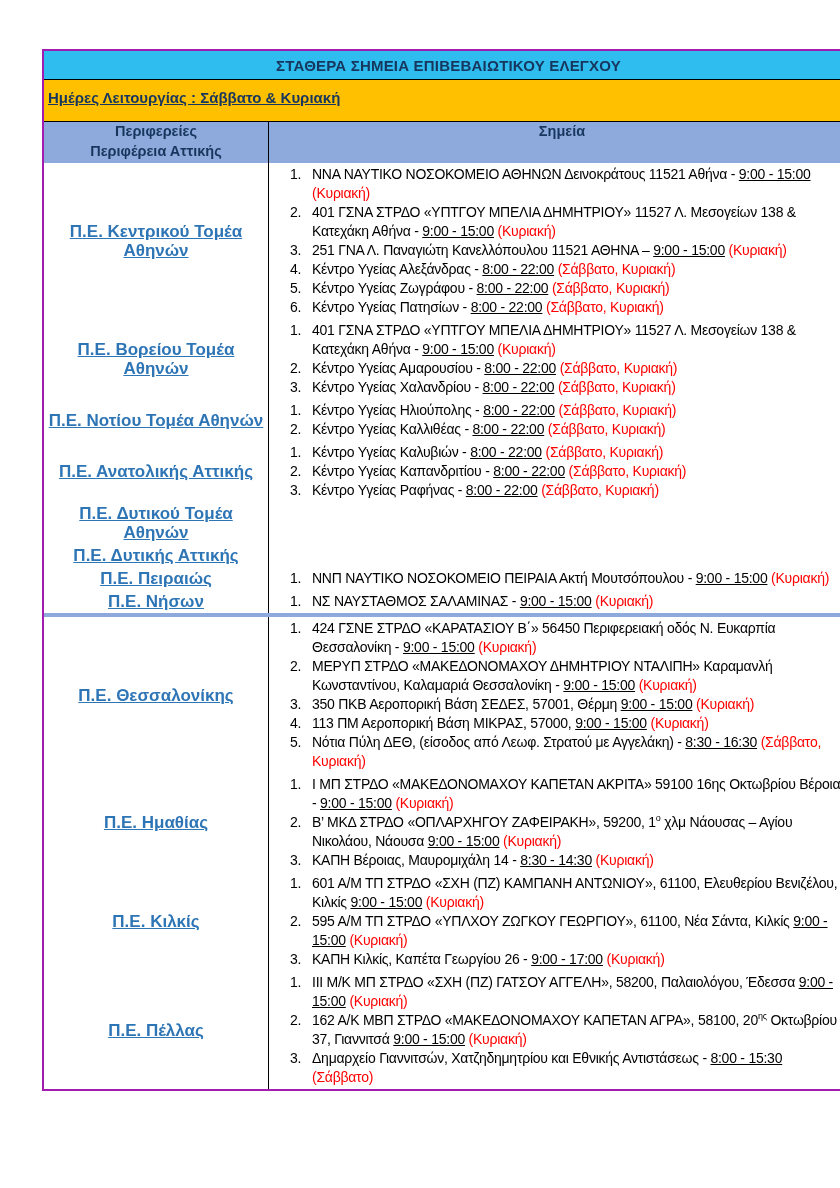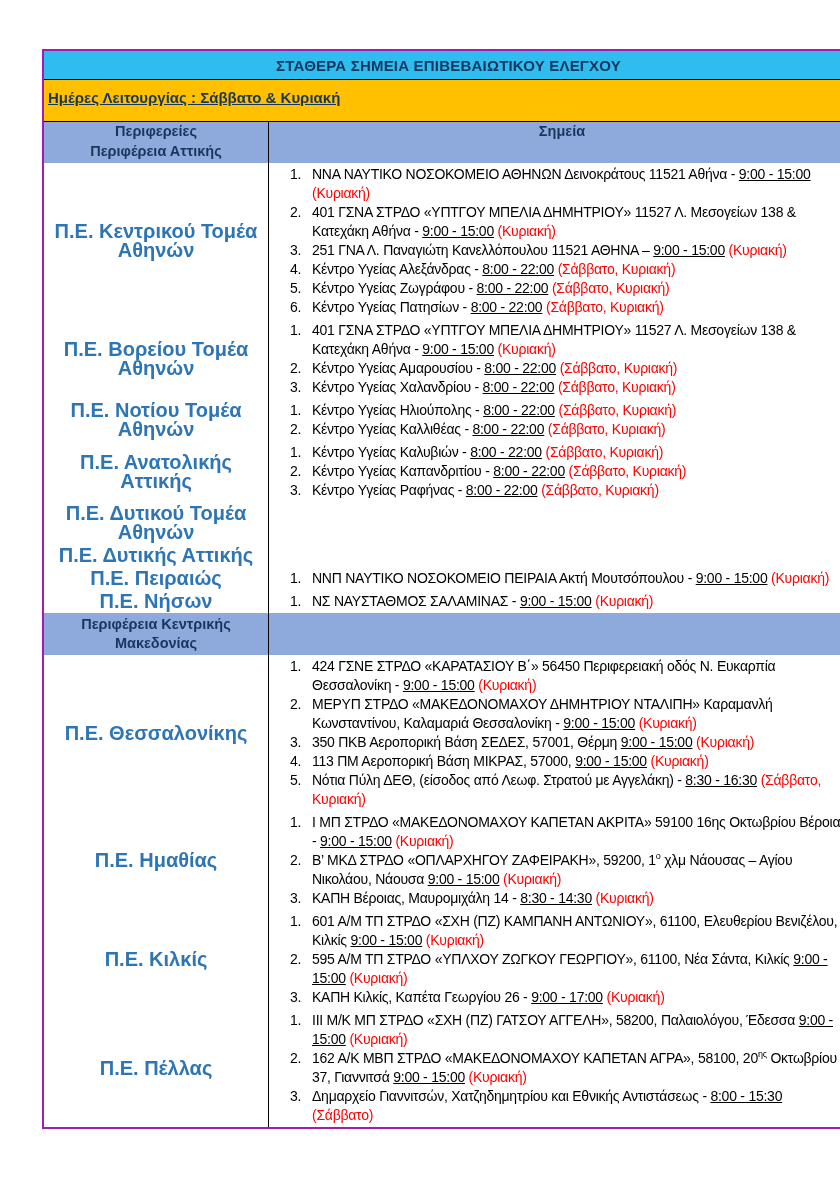--- a/index.html
+++ b/index.html
@@ -65,22 +65,23 @@
   .band-label {
     color: var(--header-text, #17365D);
     font-weight: bold;
     font-size: 14.5px;
     line-height: 19px;
   }
 
   .region-link {
     color: var(--link-blue, #2E75B6);
     font-weight: bold;
-    font-size: 20px;
+    font-size: 17px;
     line-height: 19px;
+    text-decoration: underline;
     cursor: pointer;
   }
 
   .points-list { width: 100%; }
   .point-item {
     display: flex;
     font-size: 14px;
     line-height: 19px;
     letter-spacing: -0.25px;
   }
@@ -226,23 +227,20 @@
         </div>
         <div class="cell-right">
           <div class="points-list">
             <div class="point-item">
               <span class="point-number">1.</span>
               <span class="point-text">ΝΣ ΝΑΥΣΤΑΘΜΟΣ ΣΑΛΑΜΙΝΑΣ - <span class="point-hours">9:00 - 15:00</span> <span class="point-days">(Κυριακή)</span></span>
             </div>
           </div>
         </div>
       </div><div class="flexrow band">
-        <div class="cell-left">
-          <span class="band-label">Περιφέρεια Κεντρικής Μακεδονίας</span>
-        </div>
         <div class="cell-right"></div>
       </div><div class="flexrow">
         <div class="cell-left">
           <span class="region-link">Π.Ε. Θεσσαλονίκης</span>
         </div>
         <div class="cell-right">
           <div class="points-list">
             <div class="point-item">
               <span class="point-number">1.</span>
               <span class="point-text">424 ΓΣΝΕ ΣΤΡΔΟ «ΚΑΡΑΤΑΣΙΟΥ Β΄» 56450 Περιφερειακή οδός Ν. Ευκαρπία Θεσσαλονίκη - <span class="point-hours">9:00 - 15:00</span> <span class="point-days">(Κυριακή)</span></span>

